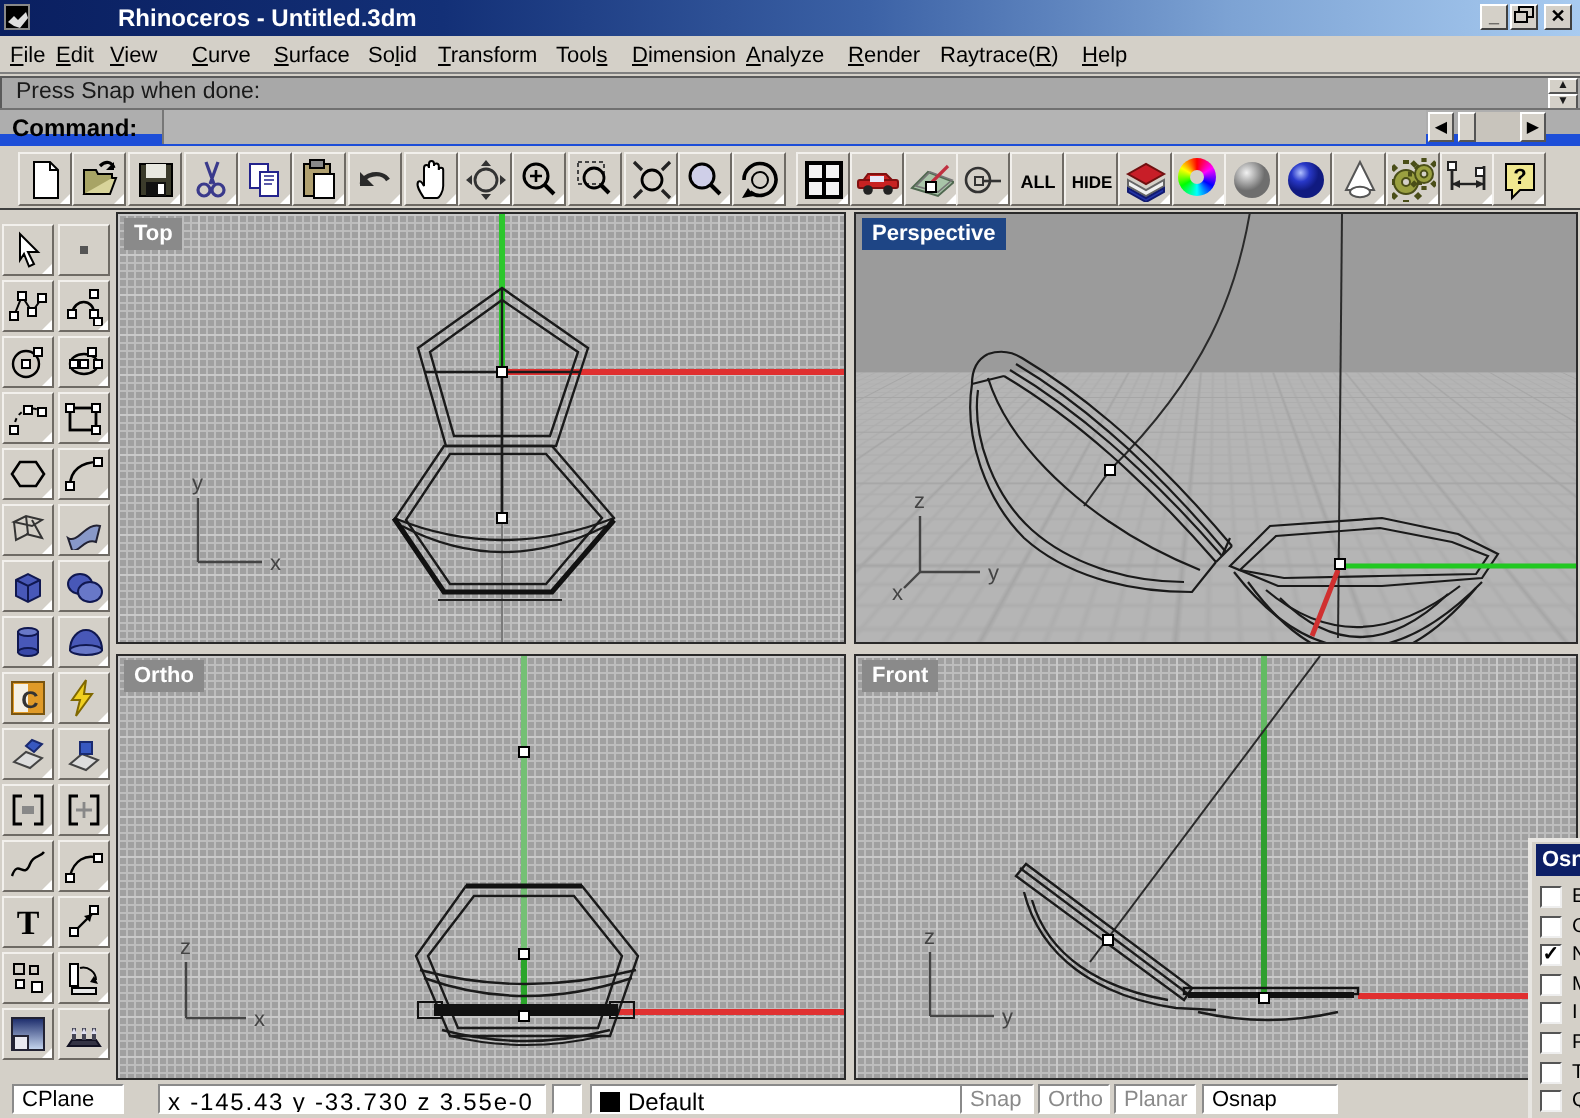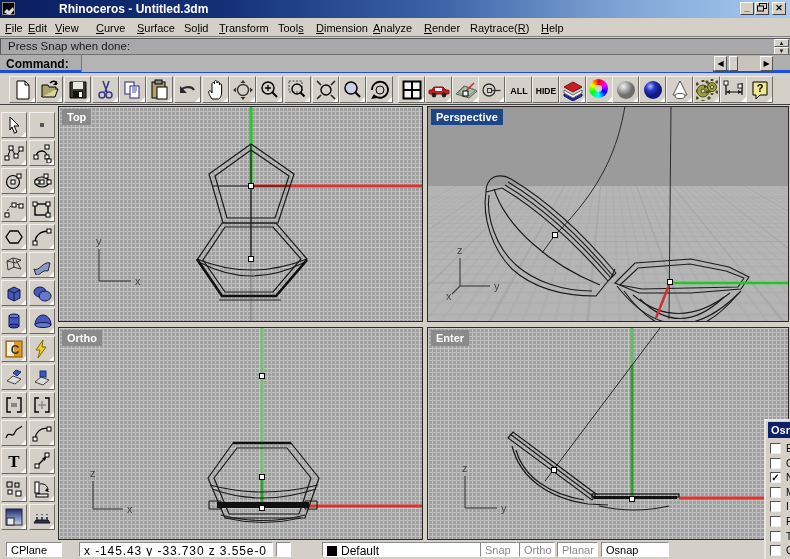--- a/index.html
+++ b/index.html
@@ -10,21 +10,21 @@
 #titletext{left:17px;top:2px;color:#fff;font-weight:bold;font-size:12px;letter-spacing:0px;margin-left:42px;}
 .tbtn{top:2px;width:14px;height:13px;background:#d4d0c8;border:1px solid;border-color:#fff #404040 #404040 #fff;
  font-size:9px;font-weight:bold;text-align:center;line-height:11px;color:#000;}
 #menubar{left:0;top:18px;width:790px;height:19px;background:#d4d0c8;border-bottom:1px solid #808080;
  font-size:11px;color:#000;}
 #menubar span{position:absolute;top:4px;}
 u{text-decoration:underline;}
 #histline{left:0;top:38px;width:790px;height:16px;background:#a8a8a8;
  border-top:1px solid #5a5a5a;border-left:1px solid #5a5a5a;font-size:11.5px;color:#1a1a1a;}
 #cmdline{left:0;top:54px;width:790px;height:19px;background:#aeaeae;
- border-top:1px solid #707070;border-bottom:3px solid #1d4ed8;font-size:12px;}
+ border-top:1px solid #707070;border-bottom:6px solid #1d4ed8;font-size:12px;}
 #toolbar{left:0;top:73px;width:790px;height:32px;background:#d4d0c8;border-bottom:1px solid #404040;}
 .tb{position:absolute;top:3px;width:27px;height:27px;background:#d4d0c8;
  border:1px solid;border-color:#f2f0ec #6e6a64 #6e6a64 #f2f0ec;}
 .tb svg{position:absolute;left:2px;top:2px;}
 .fly{position:absolute;right:0;bottom:0;width:0;height:0;border-left:5px solid transparent;border-bottom:5px solid #fff;}
 #leftbar{left:0;top:105px;width:57px;height:435px;background:#d4d0c8;}
 .lb{position:absolute;width:26px;height:26px;background:#d4d0c8;
  border:1px solid;border-color:#f2f0ec #6e6a64 #6e6a64 #f2f0ec;}
 .lb svg{position:absolute;left:2px;top:2px;}
 #mainbg{left:57px;top:104px;width:733px;height:436px;background:#d4d0c8;border-top:1px solid #404040;}
@@ -678,28 +678,28 @@
 <rect x="164" y="166" width="87" height="3" fill="none" stroke="#111" stroke-width="1.2"></rect>
 <rect x="166" y="168" width="83" height="3" fill="#111"></rect>
 <path d="M171 178q35 8 70 0" fill="none" stroke="#1a1a1a" stroke-width="1.2"></path>
 <rect x="123.5" y="139.5" width="5" height="5" fill="#fff" stroke="#000"></rect>
       <rect x="201.5" y="168.5" width="5" height="5" fill="#fff" stroke="#000"></rect>
 <path d="M37 180l0 -32" stroke="#444" stroke-width="1.2" fill="none"></path>
       <text x="34" y="144" font-size="11" fill="#444" font-family="Liberation Sans">z</text>
       <path d="M37 180l32 0" stroke="#444" stroke-width="1.2" fill="none"></path>
       <text x="73" y="184" font-size="11" fill="#444" font-family="Liberation Sans">y</text>
 </svg>
- <div class="vplabel" style="background:#8a8a8a;">Enter</div>
+ <div class="vplabel" style="background:#8a8a8a;">Front</div>
 </div>
 
 <div id="statusbar" class="abs">
     <div class="scell" style="left:6px;width:56px;">CPlane</div>
     <div class="scell" style="left:79px;width:194px;font-size:12px;letter-spacing:0.9px;">x -145.43 y -33.730 z 3.55e-0</div>
     <div class="scell" style="left:276px;width:15px;"></div>
-    <div class="scell" style="left:295px;width:198px;font-size:12px;margin-left:27px;"><span style="display:inline-block;width:10px;height:10px;background:#000;margin-right:4px;vertical-align:-1px;"></span>Default</div>
+    <div class="scell" style="left:295px;width:198px;font-size:12px;"><span style="display:inline-block;width:10px;height:10px;background:#000;margin-right:4px;vertical-align:-1px;"></span>Default</div>
     <div class="scell" style="left:480px;width:37px;color:#8a8a8a;">Snap</div>
     <div class="scell" style="left:519px;width:36px;color:#8a8a8a;">Ortho</div>
     <div class="scell" style="left:557px;width:41px;color:#8a8a8a;">Planar</div>
     <div class="scell" style="left:601px;width:68px;">Osnap</div>
   </div>
 <div id="osnap" class="abs">
     <div id="osnaptitle">Osna</div>
     <div class="osncb" style="top:22px"></div>
     <div class="osnlbl" style="top:22px">E</div>
     <div class="osncb" style="top:37px"></div>

